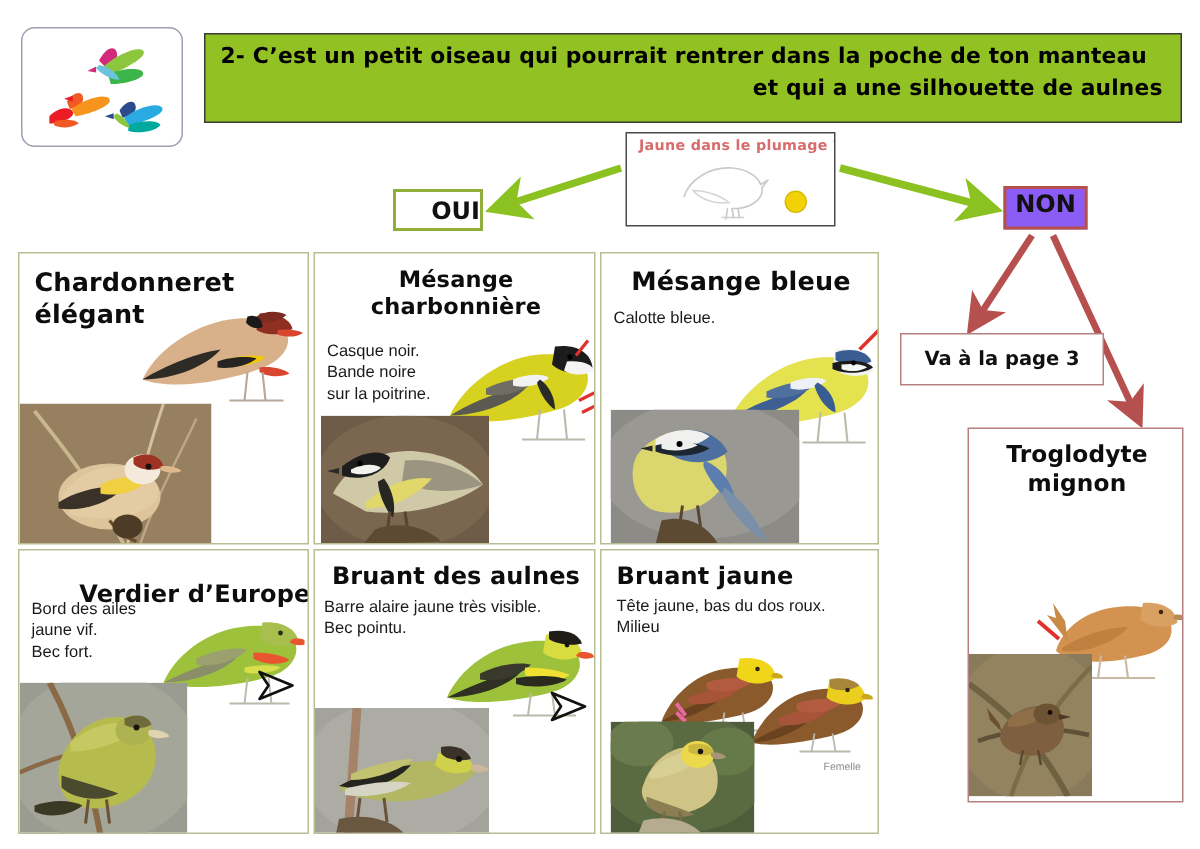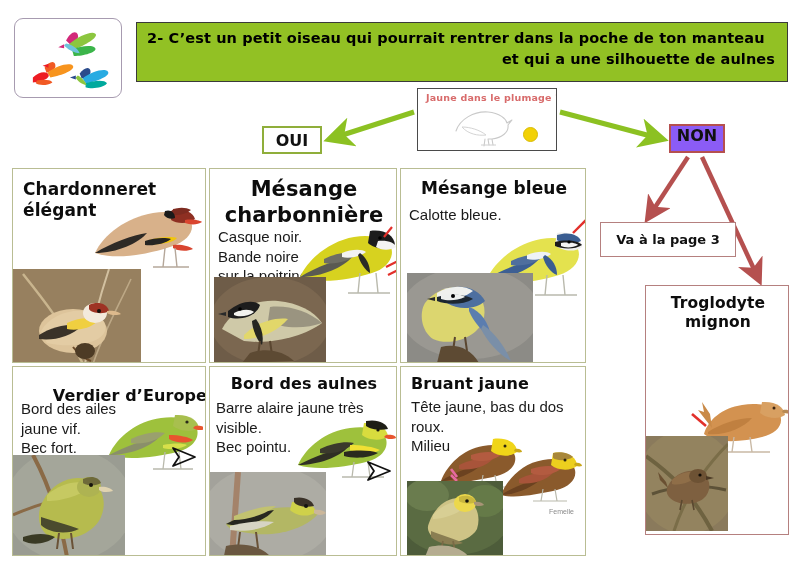--- a/index.html
+++ b/index.html
@@ -54,21 +54,21 @@
     position: absolute; left: 105px; top: 38px;
     width: 15px; height: 15px; border-radius: 50%;
     background: #f2d106; border: 1px solid #d9bc05;
   }
 
   
   .oui-box {
     position: absolute; left: 262px; top: 126px;
     width: 60px; height: 28px;
     border: 2px solid #8fae3a; background: #fff;
-    display: flex; align-items: center; justify-content: center;
+    display: flex; align-items: center; justify-content: flex-end;
   }
   .oui-box span {
     font-family: "DejaVu Sans", sans-serif;
     font-size: 16px; font-weight: 700; color: #111;
   }
   .non-box {
     position: absolute; left: 669px; top: 124px;
     width: 56px; height: 29px;
     border: 2px solid #b5504f; background: #8b5cf6;
     display: flex; align-items: flex-start; justify-content: center;
@@ -101,21 +101,21 @@
     background: #fff; border: 1px solid #b9bd93;
     overflow: hidden;
   }
   .card-title {
     font-family: "DejaVu Sans", sans-serif;
     font-weight: 700; color: #0d0d0d;
     line-height: 1.22; letter-spacing: .1px;
   }
   .card-desc {
     font-family: "Liberation Sans", sans-serif;
-    font-size: 15px; color: #1a1a1a; line-height: 1.3;
+    font-size: 11px; color: #1a1a1a; line-height: 1.3;
     white-space: pre-line;
   }
   .card-photo {
     position: absolute; overflow: hidden;
   }
   .card-illus { position: absolute; }
   .sex-label {
     position: absolute;
     font-family: "Liberation Sans", sans-serif;
     font-size: 7px; color: #8a8a8a;
@@ -234,21 +234,21 @@
           <path d="M76 36 C84 32 94 34 96 42 C90 46 78 44 76 40 Z" fill="#9e3324"></path>
           <circle cx="86" cy="42" r="2" fill="#16120e"></circle>
           <path d="M94 42 C100 41 106 43 108 45 C104 47 96 46 94 44 Z" fill="#ddb98c"></path>
           <path d="M60 78 C66 86 72 90 78 92" stroke="#6b4b2a" stroke-width="2" fill="none"></path>
           <ellipse cx="72" cy="82" rx="10" ry="8" fill="#4d3b25"></ellipse>
         </svg>
       </div>
     </div>
 
     <div class="card" style="left:197px;top:0;width:188px;height:195px;">
-      <div class="card-title" style="position:absolute;left:0;top:8px;width:188px;font-size:21px;text-align:center;white-space:pre-line;">Mésange
+      <div class="card-title" style="position:absolute;left:0;top:8px;width:188px;font-size:15px;text-align:center;white-space:pre-line;">Mésange
 charbonnière</div>
       <div class="card-desc" style="position:absolute;left:8px;top:58px;width:110px;">Casque noir.
 Bande noire
 sur la poitrine.</div>
       <svg class="card-illus" style="left:86px;top:44px;width:104px;height:94px;" viewBox="0 0 104 94">
         <path d="M4 64 C12 46 34 28 58 24 C78 21 92 26 95 34 C99 45 90 56 76 60 C56 66 24 72 4 64 Z" fill="#d7d21f"></path>
         <path d="M4 64 C20 54 42 46 56 44 C48 54 26 64 4 64 Z" fill="#5a5a52"></path>
         <path d="M28 46 C40 40 54 38 62 40 C54 48 40 52 28 50 Z" fill="#6e6e64"></path>
         <path d="M46 40 C56 36 66 36 70 39 C64 44 52 46 46 44 Z" fill="#f2f2f2"></path>
         <path d="M74 18 C88 16 98 22 99 32 C92 38 78 36 72 30 Z" fill="#1c1c1c"></path>
@@ -349,21 +349,21 @@
           <circle cx="78" cy="30" r="2" fill="#16140c"></circle>
           <path d="M86 32 C92 31 98 33 100 36 C94 38 88 37 86 35 Z" fill="#e0d3b0"></path>
           <path d="M28 62 C40 66 56 70 66 74 C54 80 36 78 28 70 Z" fill="#4a4a2e"></path>
           <path d="M10 82 C22 78 34 78 42 82 C32 90 18 90 10 86 Z" fill="#3a3a24"></path>
           <path d="M46 78 L44 94 M58 78 L60 94" stroke="#6a5236" stroke-width="2"></path>
         </svg>
       </div>
     </div>
 
     <div class="card" style="left:197px;top:198px;width:188px;height:190px;">
-      <div class="card-title" style="position:absolute;left:0;top:7px;width:188px;font-size:16px;text-align:center;white-space:pre-line;">Bord des aulnes</div>
+      <div class="card-title" style="position:absolute;left:0;top:7px;width:188px;font-size:16px;text-align:center;white-space:pre-line;">Bruant des aulnes</div>
       <div class="card-desc" style="position:absolute;left:6px;top:31px;width:180px;">Barre alaire jaune très visible.
 Bec pointu.</div>
       <svg class="card-illus" style="left:84px;top:42px;width:104px;height:80px;" viewBox="0 0 104 80">
         <path d="M4 56 C12 38 32 22 56 19 C76 16 90 22 92 30 C95 40 86 50 72 53 C52 58 22 62 4 56 Z" fill="#9ec13c"></path>
         <path d="M4 56 C20 48 40 40 54 38 C46 48 24 56 4 56 Z" fill="#2f2f24"></path>
         <path d="M26 40 C38 34 52 32 60 34 C52 42 38 46 26 44 Z" fill="#3a3a2c"></path>
         <path d="M70 14 C84 13 93 19 94 27 C87 33 74 31 68 26 Z" fill="#d8dc3e"></path>
         <path d="M72 12 C84 10 92 14 94 20 C86 22 76 20 72 17 Z" fill="#1e1e16"></path>
         <circle cx="84" cy="21" r="1.6" fill="#161610"></circle>
         <path d="M92 26 C98 25 102 27 102 29 C98 31 92 30 90 28 Z" fill="#e8552e"></path>

